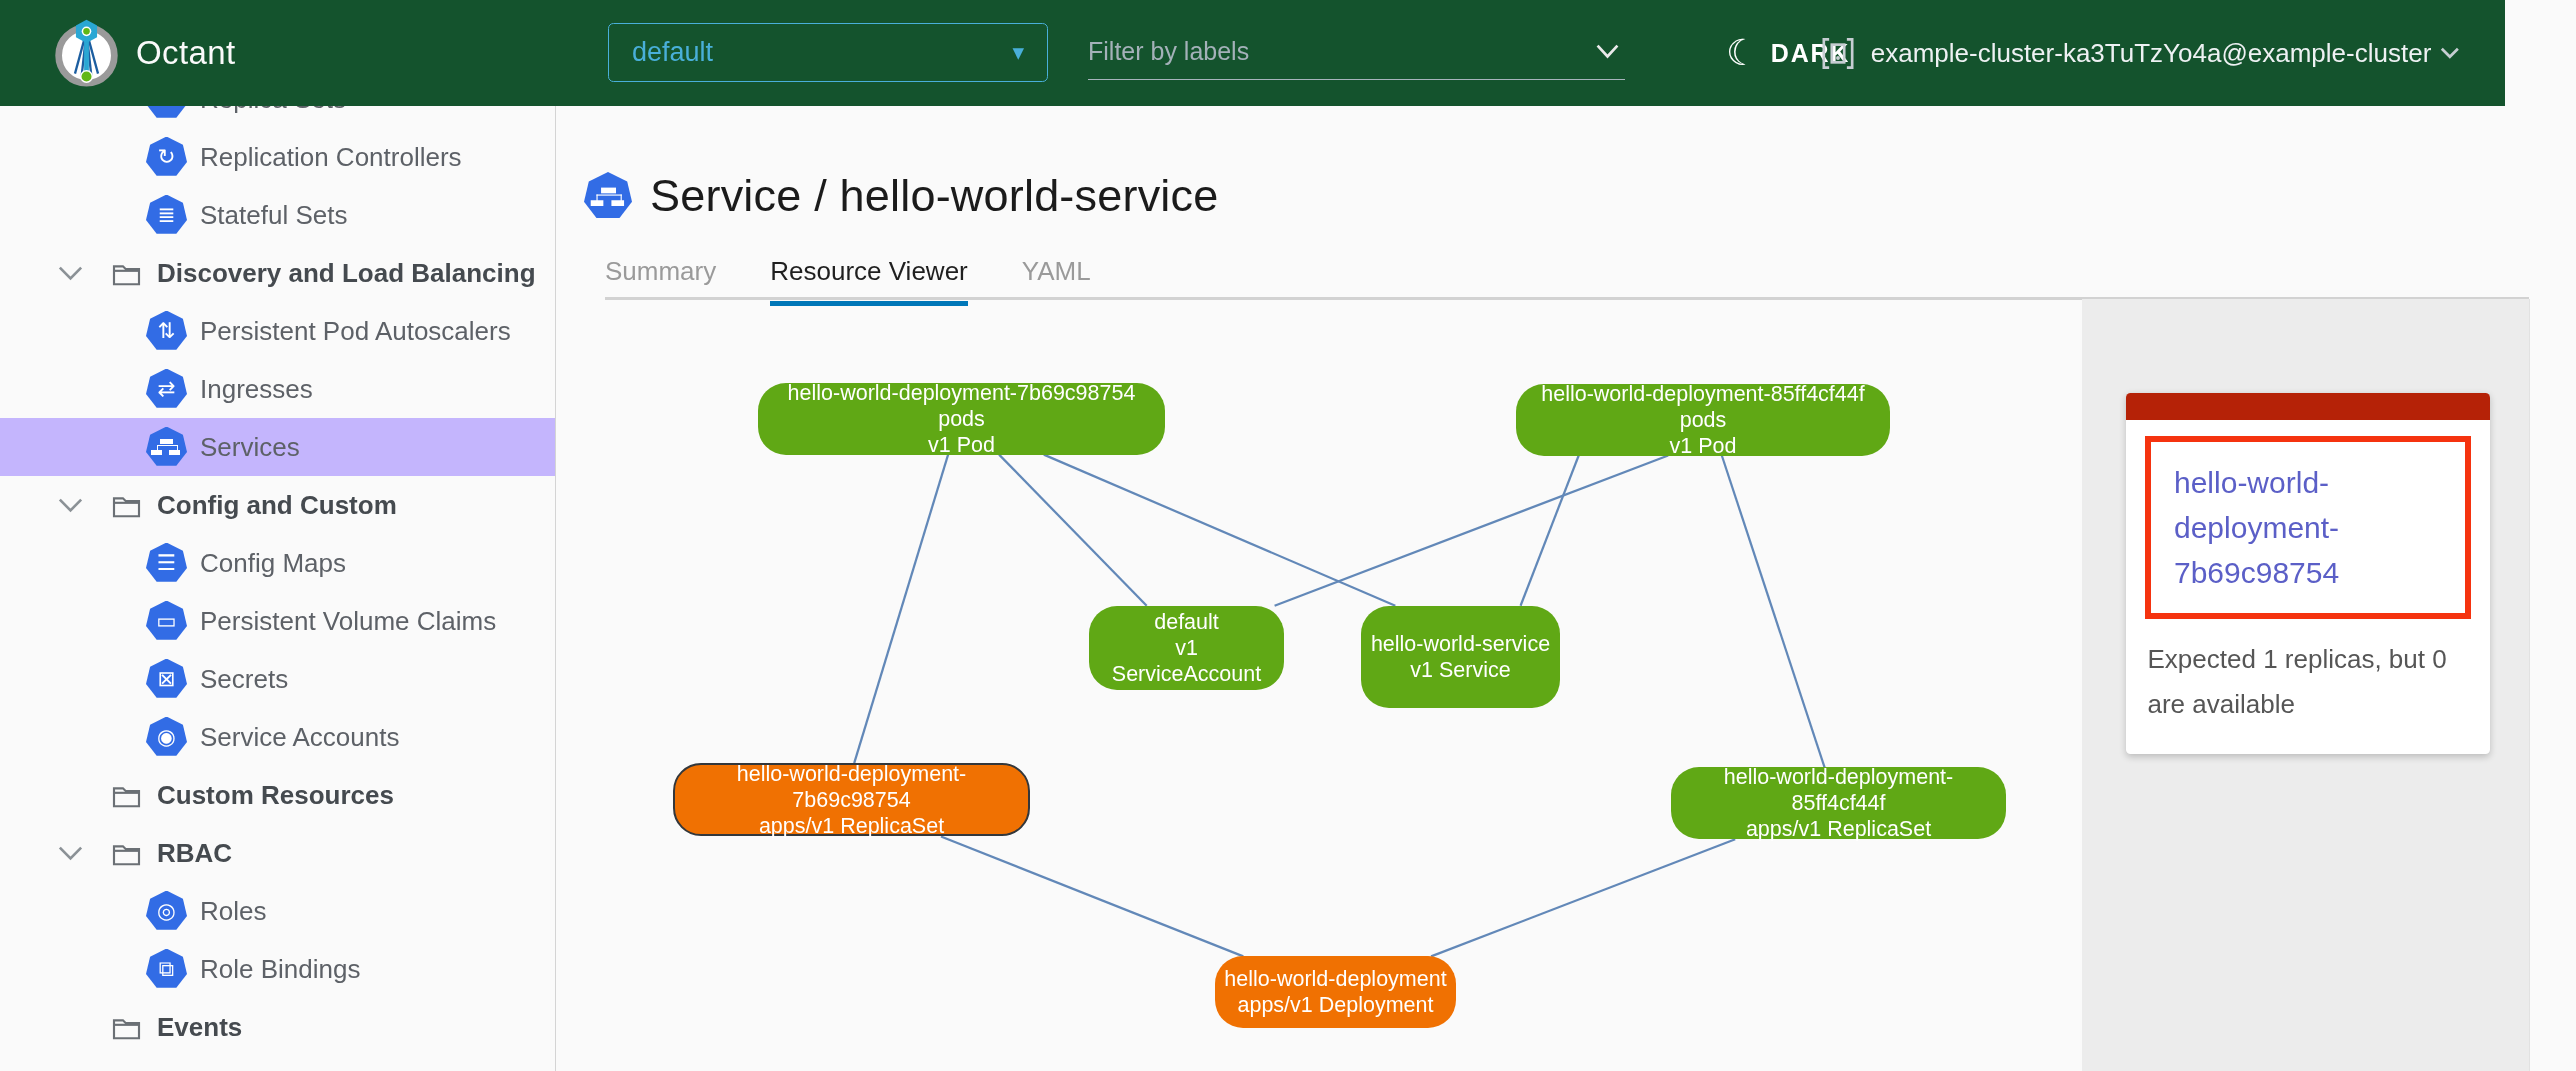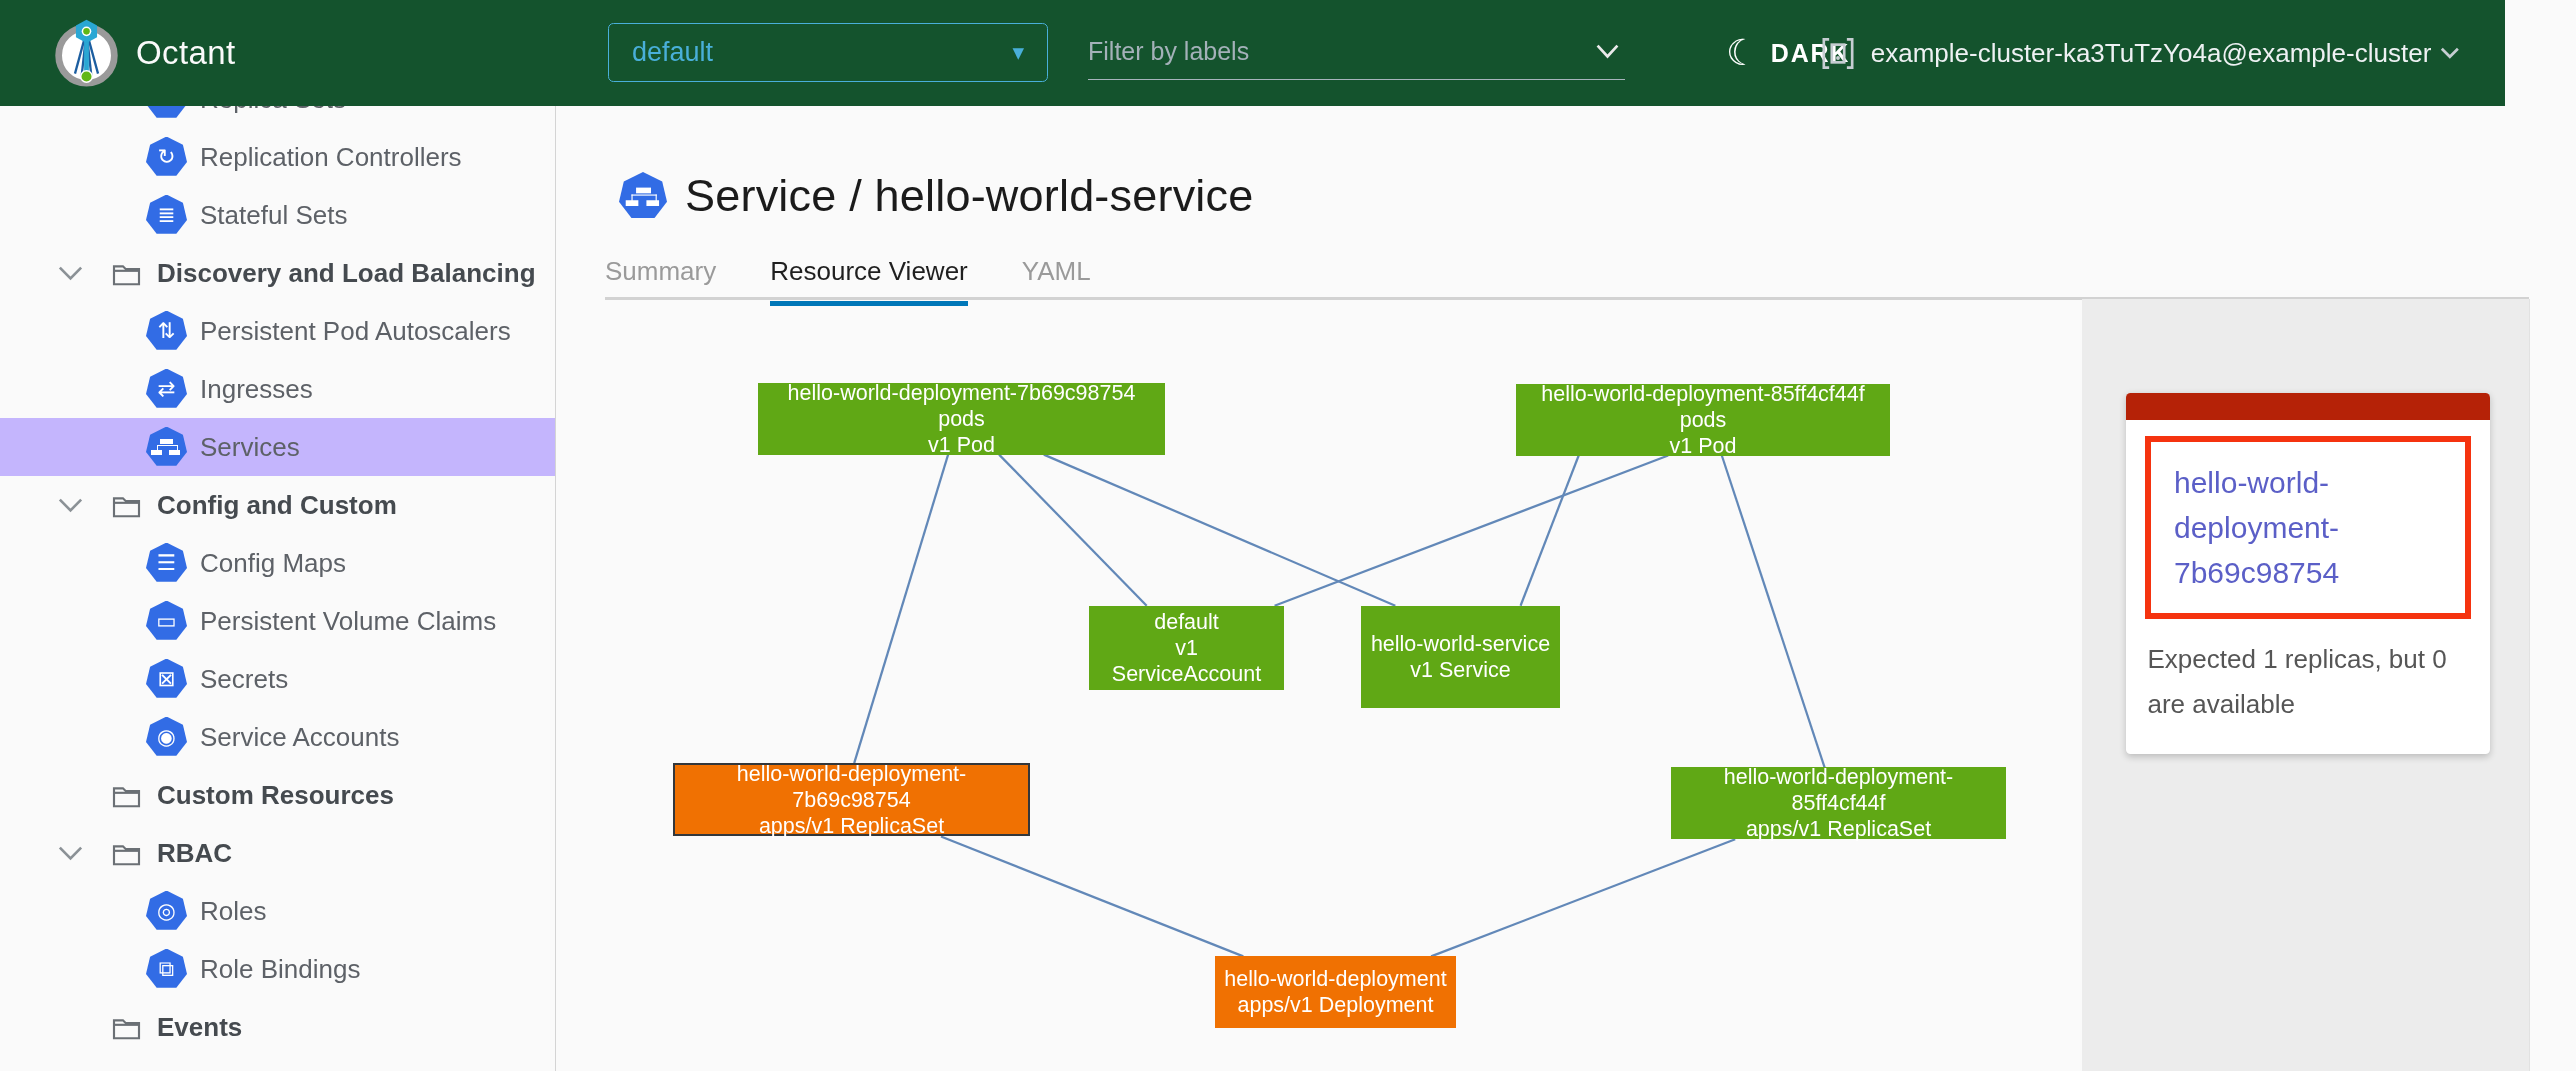--- a/index.html
+++ b/index.html
@@ -68,40 +68,41 @@
 
   
   .sitemap { position:relative; width:12.5px; height:5.4px; background:#fff; margin-top:-10.7px; }
   .sitemap::before { content:""; position:absolute; left:-9px; top:10.7px; width:10.7px; height:5.4px;
     background:#fff; box-shadow:18px 0 0 #fff; }
   .sitemap::after { content:""; position:absolute; left:-3.6px; top:6.3px; width:19.7px; height:4.5px;
     border-top:1.8px solid #fff; border-left:1.8px solid #fff; border-right:1.8px solid #fff; }
 
   
   .main { position:absolute; left:558px; top:106px; right:0; bottom:0; background:#fafafa; }
-  .title-row { position:absolute; left:61px; top:64px; display:flex; align-items:center; }
+  .title-row { position:absolute; left:26px; top:64px; display:flex; align-items:center; }
   .title-kind-icon { width:48px; height:48px; background:#326ce5; margin-right:18px;
     clip-path:polygon(50% 0%, 90% 20%, 100% 62%, 74% 96%, 26% 96%, 0% 62%, 10% 20%);
     display:flex; align-items:center; justify-content:center; }
   .title-kind-icon .sitemap { transform:scale(1.15); }
   .page-title { font-size:45px; font-weight:300; color:#1b1b1b; letter-spacing:0.2px; }
 
   .tabs { position:absolute; left:47px; top:150px; display:flex; }
   .tab { font-size:26px; color:#9a9a9a; margin-right:54px; padding-bottom:14.3px; cursor:pointer; }
   .tab.active { color:#1f1f1f; font-weight:500; border-bottom:5.4px solid #0077b8; }
 
   .tab-separator { position:absolute; left:47px; right:47px; top:191px; height:2.7px; background:#d2d2d2; }
 
   
   .graph-area { position:absolute; left:0; top:194px; right:494px; bottom:0; }
   #edges-svg { position:absolute; left:0; top:0; width:2576px; height:1072px; pointer-events:none; z-index:1; }
   .gnode {
     position:absolute; display:flex; flex-direction:column; align-items:center; justify-content:center;
     color:#fff; font-size:21.5px; line-height:26px; text-align:center; cursor:pointer; z-index:2;
     padding:0 9px;
+    border-radius:28px;
   }
   .gnode.ok { background:#60a815; }
   .gnode.warning { background:#f07102; }
   .gnode.selected { border:2.7px solid #33373b; }
 
   
   .detail-panel { position:absolute; left:2082px; top:299px; width:447px; bottom:0;
     background:#ececec; z-index:5; }
   .detail-card { position:absolute; left:44px; top:94px; width:364px; min-height:326px;
     background:#fff; border-radius:4.5px; box-shadow:0 2.7px 7.2px rgba(0,0,0,.2); overflow:hidden; }

